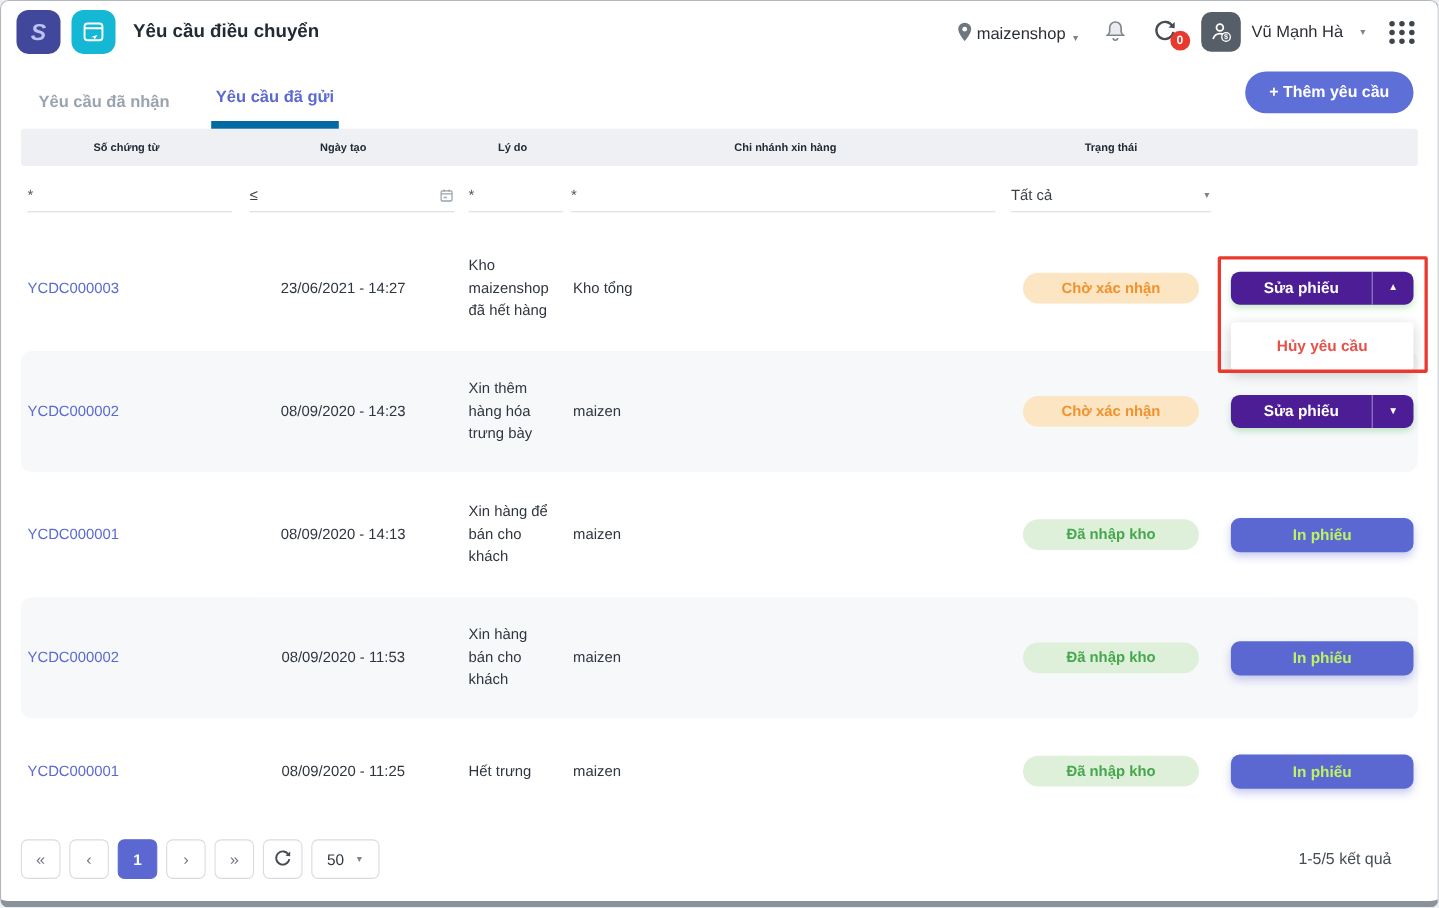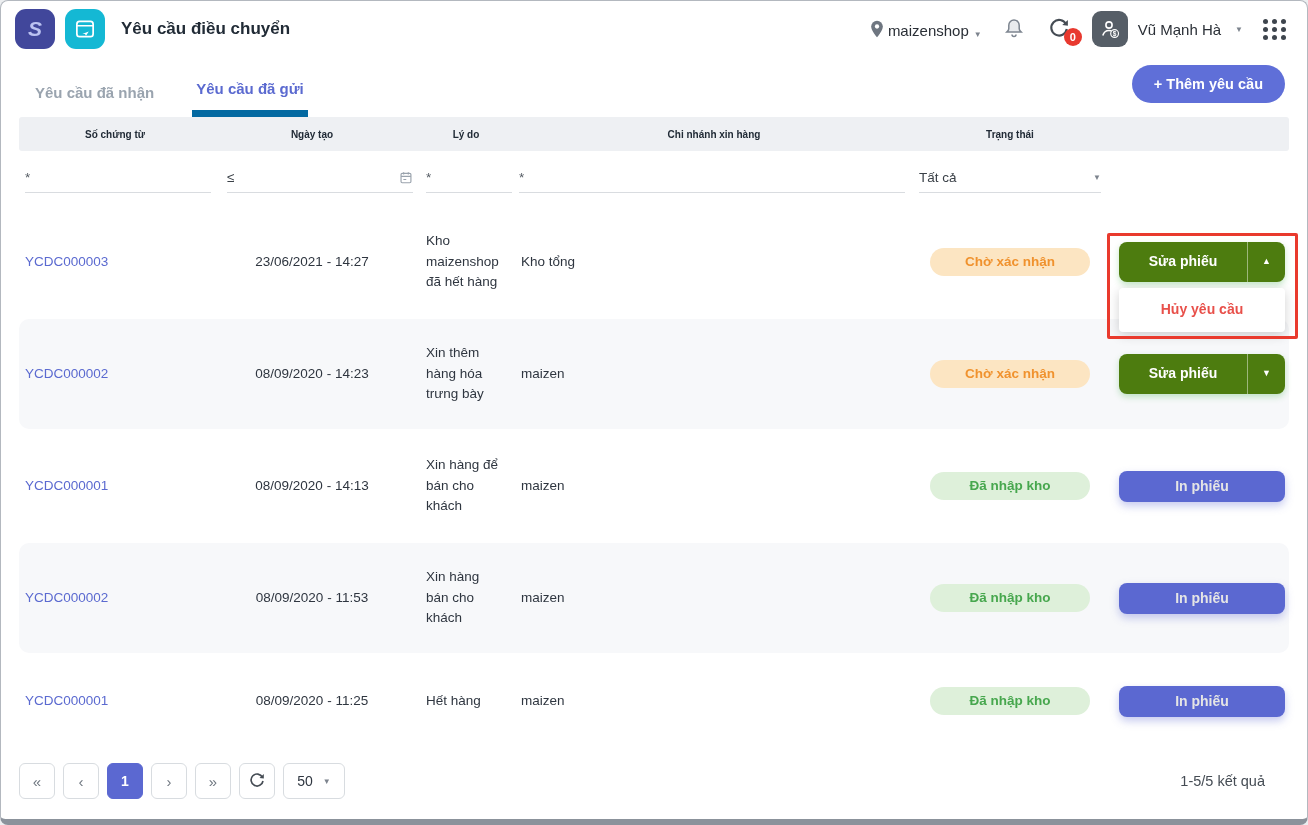--- a/index.html
+++ b/index.html
@@ -69,25 +69,25 @@
   .c-date { text-align:center; color:#2f3640; }
   .c-reason { padding-left:13px; padding-right:14px; color:#2f3640; }
   .c-branch { padding-left:2px; color:#2f3640; }
   .c-status { display:flex; justify-content:center; }
   .badge { min-width:160px; height:28px; border-radius:14px; display:flex; align-items:center; justify-content:center; font-size:13.5px; font-weight:bold; }
   .badge.pending { background:#fce5c2; color:#f0922e; }
   .badge.done { background:#def0da; color:#47a74e; }
   .c-action { display:flex; justify-content:flex-end; padding-right:4px; position:relative; }
 
   .btn-print {
-    width:166px; height:31px; background:#5b68d1; color:#e5e5e5; font-size:14px; font-weight:bold;
+    width:166px; height:31px; background:#5b68d1; color:#bef264; font-size:14px; font-weight:bold;
     border:none; border-radius:8px; cursor:pointer; font-family:inherit;
     box-shadow:0 4px 8px rgba(91,104,209,.35);
   }
-  .split { width:166px; height:40px; display:flex; background:#4d7c0f; border-radius:8px; overflow:hidden;
+  .split { width:166px; height:30px; display:flex; background:#4c1d95; border-radius:8px; overflow:hidden;
     box-shadow:0 3px 6px rgba(63,174,73,.3); cursor:pointer; }
   .split .lbl { flex:1; display:flex; align-items:center; justify-content:center; color:#fff; font-size:14px; font-weight:bold; }
   .split .arr { width:38px; display:flex; align-items:center; justify-content:center; color:#fff; font-size:9px; border-left:1px solid rgba(255,255,255,.45); }
   .menu {
     position:absolute; top:46px; right:4px; width:166px; background:#fff; border-radius:4px;
     box-shadow:0 3px 12px rgba(0,0,0,.18); z-index:20;
   }
   .menu-item { height:44px; display:flex; align-items:center; justify-content:center; color:#e8504a; font-size:14px; font-weight:bold; cursor:pointer; }
 
   .annotation {
@@ -277,21 +277,21 @@
           <span class="badge done">Đã nhập kho</span>
         </div>
       <div class="cell c-action">
         <button class="btn-print">In phiếu</button>
       </div>
     </div>
 
     <div class="row short tgrid grid-inset">
       <div class="cell c-code"><a>YCDC000001</a></div>
       <div class="cell c-date">08/09/2020 - 11:25</div>
-      <div class="cell c-reason">Hết hàng</div>
+      <div class="cell c-reason">Hết trưng</div>
       <div class="cell c-branch">maizen</div>
       <div class="cell c-status">
           <span class="badge done">Đã nhập kho</span>
         </div>
       <div class="cell c-action">
         <button class="btn-print">In phiếu</button>
       </div>
     </div>
 
   </div>

